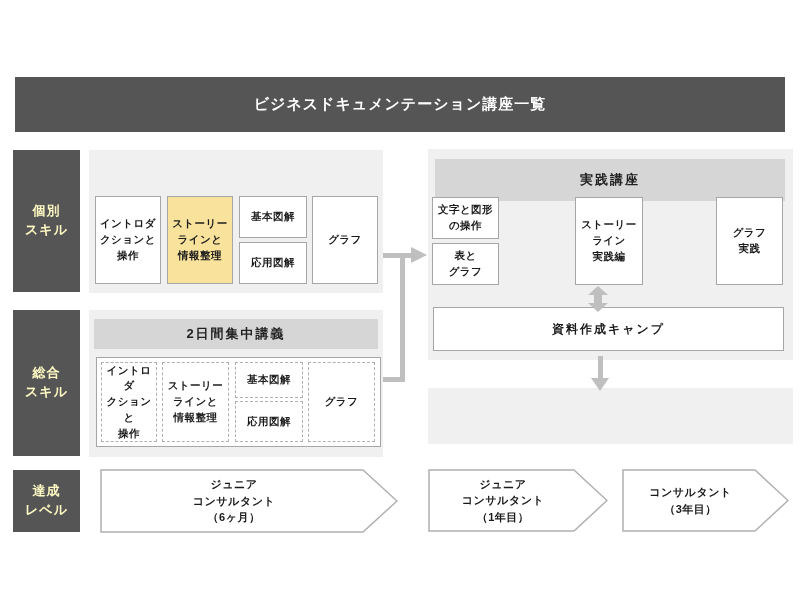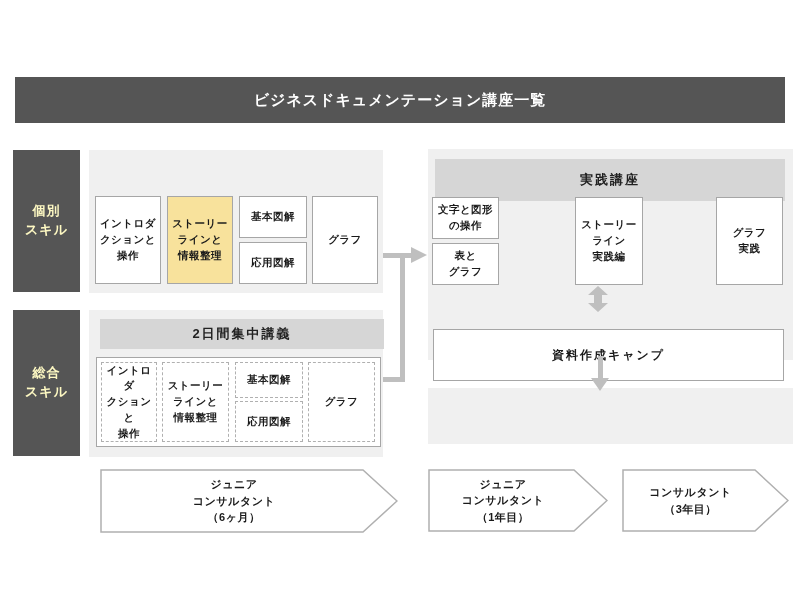--- a/index.html
+++ b/index.html
@@ -42,28 +42,30 @@
     color:#1a1a1a;white-space:pre-line;
   }
   .lvl-text.pad{padding-right:30px;}
   svg{display:block;}
 </style>
 </head>
 <body>
 
 <div class="canvas">
 
-  <div class="abs flexc titlebar" style="left:15px;top:77px;width:770px;height:46px;text-align:center;">
+  <div class="abs flexc titlebar" style="left:15px;top:77px;width:770px;height:55px;text-align:center;">
     <span>ビジネスドキュメンテーション講座一覧</span>
   </div>
 
   <div class="abs flexc sidelabel pre" style="left:13px;top:150px;width:67px;height:142px;">個別
 スキル</div>
   <div class="abs flexc sidelabel pre" style="left:13px;top:310px;width:67px;height:146px;">総合
 スキル</div>
+  <div class="abs flexc sidelabel pre" style="left:13px;top:470px;width:67px;height:62px;">達成
+レベル</div>
 
   <div class="abs section" style="left:89px;top:150px;width:294px;height:143px;"></div>
   <div class="abs flexc box pre" style="left:95px;top:196px;width:66px;height:88px;">イントロダ
 クションと
 操作</div>
   <div class="abs flexc box highlight pre" style="left:167px;top:196px;width:66px;height:88px;">ストーリー
 ラインと
 情報整理</div>
   <div class="abs flexc box pre" style="left:239px;top:196px;width:68px;height:42px;">基本図解</div>
   <div class="abs flexc box pre" style="left:239px;top:242px;width:68px;height:42px;">応用図解</div>
@@ -73,24 +75,24 @@
   <div class="abs flexc secheader" style="left:435px;top:159px;width:350px;height:42px;">実践講座</div>
   <div class="abs flexc box pre" style="left:432px;top:197px;width:67px;height:42px;">文字と図形
 の操作</div>
   <div class="abs flexc box pre" style="left:432px;top:243px;width:67px;height:42px;">表と
 グラフ</div>
   <div class="abs flexc box pre" style="left:575px;top:197px;width:68px;height:88px;">ストーリー
 ライン
 実践編</div>
   <div class="abs flexc box pre" style="left:716px;top:197px;width:67px;height:88px;">グラフ
 実践</div>
-  <div class="abs flexc box wide" style="left:433px;top:329px;width:351px;height:52px;">資料作成キャンプ</div>
+  <div class="abs flexc box wide" style="left:433px;top:307px;width:351px;height:44px;">資料作成キャンプ</div>
 
   <div class="abs section" style="left:89px;top:310px;width:294px;height:147px;"></div>
-  <div class="abs flexc secheader" style="left:100px;top:319px;width:284px;height:30px;">2日間集中講義</div>
+  <div class="abs flexc secheader" style="left:94px;top:319px;width:284px;height:30px;">2日間集中講義</div>
   <div class="abs innerframe" style="left:96px;top:357px;width:285px;height:90px;"></div>
   <div class="abs flexc box dashed pre" style="left:101px;top:362px;width:56px;height:80px;">イントロダ
 クションと
 操作</div>
   <div class="abs flexc box dashed pre" style="left:162px;top:362px;width:67px;height:80px;">ストーリー
 ラインと
 情報整理</div>
   <div class="abs flexc box dashed pre" style="left:235px;top:362px;width:68px;height:36px;">基本図解</div>
   <div class="abs flexc box dashed pre" style="left:235px;top:401px;width:68px;height:41px;">応用図解</div>
   <div class="abs flexc box dashed pre" style="left:308px;top:362px;width:67px;height:80px;">グラフ</div>

